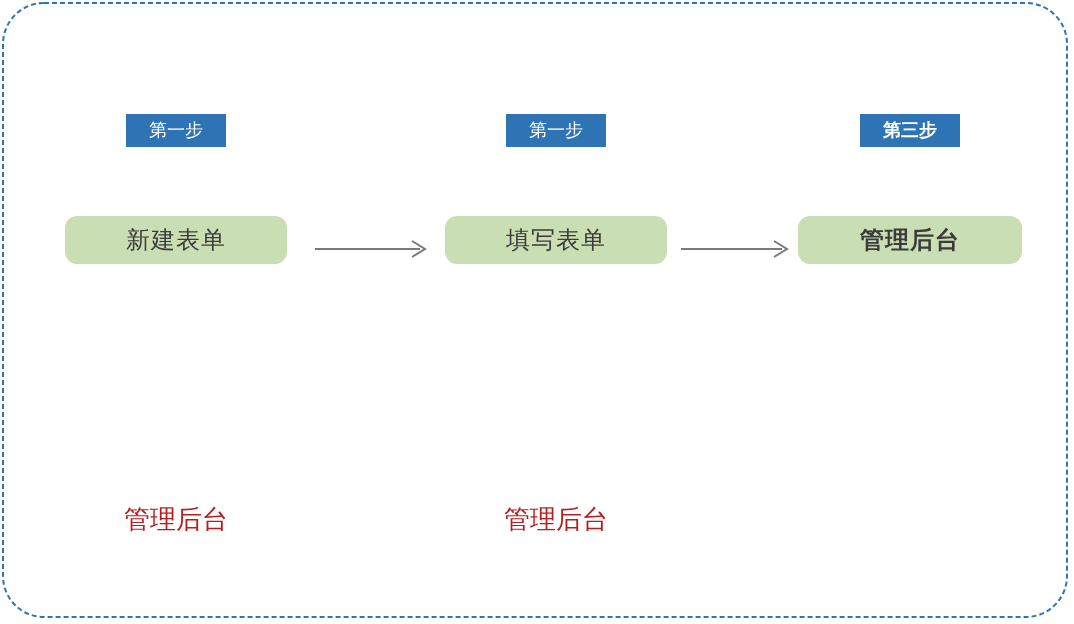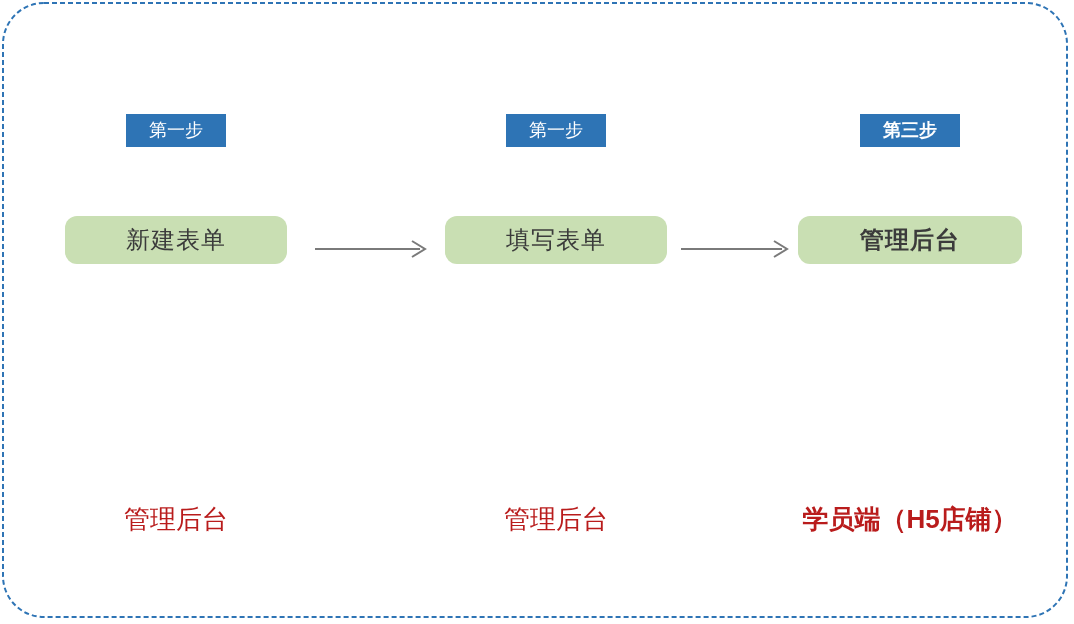--- a/index.html
+++ b/index.html
@@ -117,16 +117,15 @@
     </div>
 
     <svg class="arrow arrow-2" viewBox="0 0 116 22" aria-hidden="true">
       <line x1="3" y1="11" x2="104" y2="11" stroke="#7A7A7A" stroke-width="2"></line>
       <polyline points="96,3 109,11 96,19" fill="none" stroke="#7A7A7A" stroke-width="2"></polyline>
     </svg>
 
     <div class="step step-3">
       <div class="badge">第三步</div>
       <div class="box">管理后台</div>
-      <div class="floor-label">学员端（H5店铺）</div>
     </div>
   </div>
 </div>
 
 </body></html>

